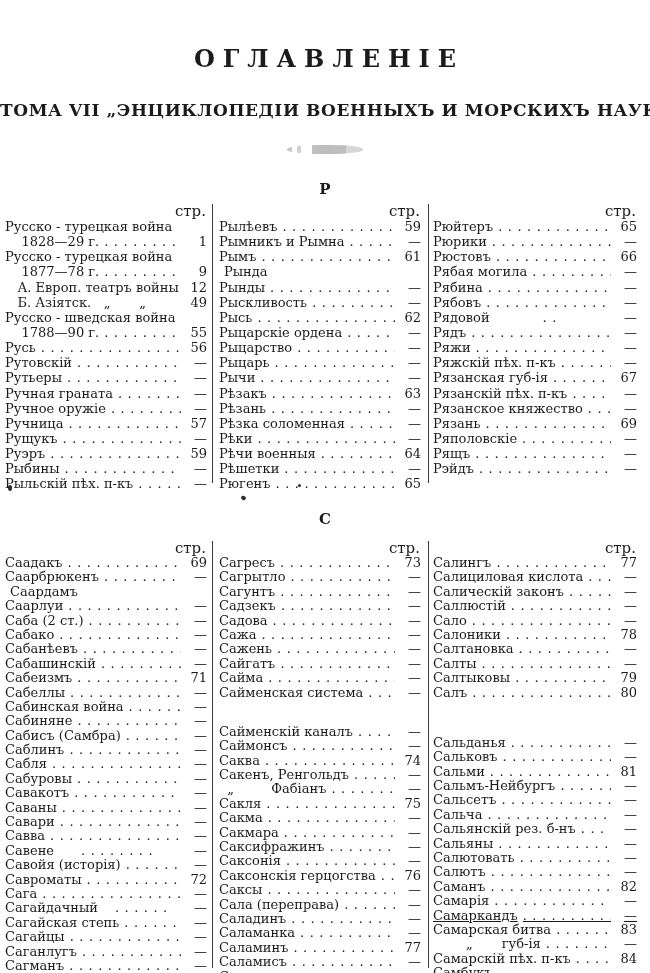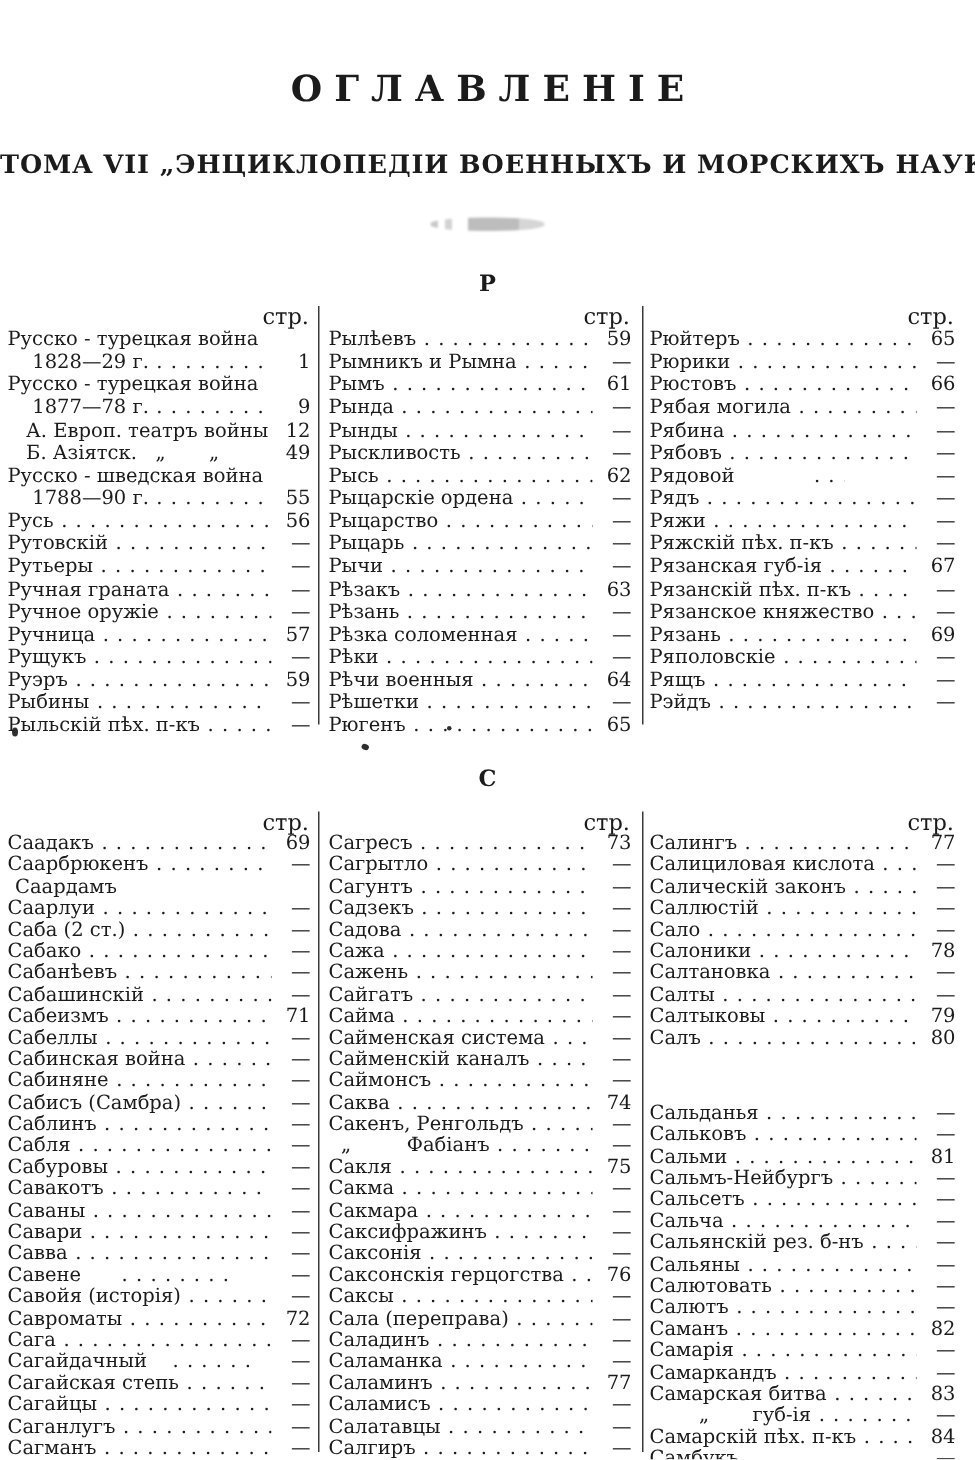--- a/index.html
+++ b/index.html
@@ -173,21 +173,21 @@
         <div class="row" style="height: 15.15px; line-height: 15.15px; justify-content: space-between;">
           <span class="t">Рымникъ и Рымна</span>
           <span class="lead">............................................................</span>
           <span class="pg">—</span>
         </div>
         <div class="row" style="height: 15.15px; line-height: 15.15px;">
           <span class="t">Рымъ</span>
           <span class="lead">............................................................</span>
           <span class="pg">61</span>
         </div>
-        <div class="row" style="height: 15.15px; line-height: 15.15px;">
+        <div class="row" style="height: 15.15px; line-height: 15.15px; flex-direction: column;">
           <span class="t">Рында</span>
           <span class="lead">............................................................</span>
           <span class="pg">—</span>
         </div>
         <div class="row" style="height: 15.15px; line-height: 15.15px;">
           <span class="t">Рынды</span>
           <span class="lead">............................................................</span>
           <span class="pg">—</span>
         </div>
         <div class="row" style="height: 15.15px; line-height: 15.15px;">
@@ -537,21 +537,21 @@
         <div class="row" style="height: 14.4px; line-height: 14.4px;">
           <span class="t">Сайма</span>
           <span class="lead">............................................................</span>
           <span class="pg">—</span>
         </div>
         <div class="row" style="height: 14.4px; line-height: 14.4px;">
           <span class="t">Сайменская система</span>
           <span class="lead">............................................................</span>
           <span class="pg">—</span>
         </div>
-        <div class="row" style="height: 14.4px; line-height: 14.4px;">
+        <div class="row" style="height: 14.4px; line-height: 14.4px; margin-top: 25px;">
           <span class="t">Сайменскій каналъ</span>
           <span class="lead">............................................................</span>
           <span class="pg">—</span>
         </div>
         <div class="row" style="height: 14.4px; line-height: 14.4px;">
           <span class="t">Саймонсъ</span>
           <span class="lead">............................................................</span>
           <span class="pg">—</span>
         </div>
         <div class="row" style="height: 14.4px; line-height: 14.4px;">
@@ -745,21 +745,21 @@
         <div class="row" style="height: 14.4px; line-height: 14.4px;">
           <span class="t">Саманъ</span>
           <span class="lead">............................................................</span>
           <span class="pg">82</span>
         </div>
         <div class="row" style="height: 14.4px; line-height: 14.4px;">
           <span class="t">Самарія</span>
           <span class="lead">............................................................</span>
           <span class="pg">—</span>
         </div>
-        <div class="row" style="height: 14.4px; line-height: 14.4px;">
+        <div class="row" style="height: 14.4px; line-height: 14.4px; text-decoration: underline;">
           <span class="t">Самаркандъ</span>
           <span class="lead">............................................................</span>
           <span class="pg">—</span>
         </div>
         <div class="row" style="height: 14.4px; line-height: 14.4px;">
           <span class="t">Самарская битва</span>
           <span class="lead">............................................................</span>
           <span class="pg">83</span>
         </div>
         <div class="row" style="height: 14.4px; line-height: 14.4px;">

